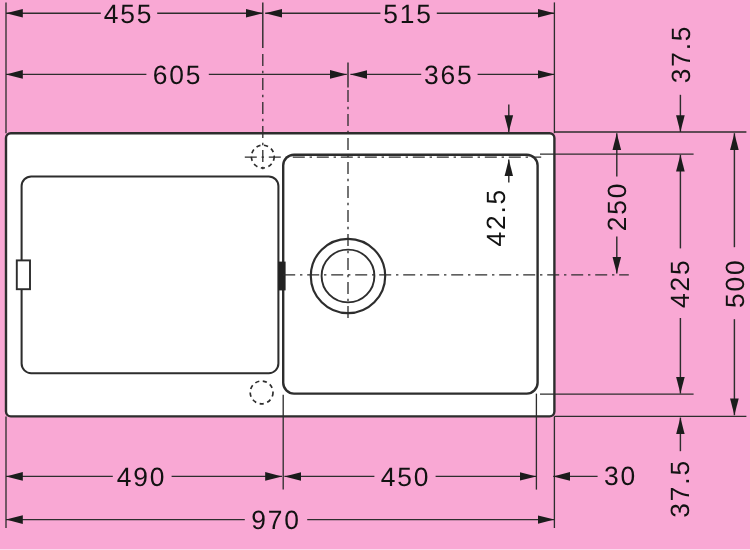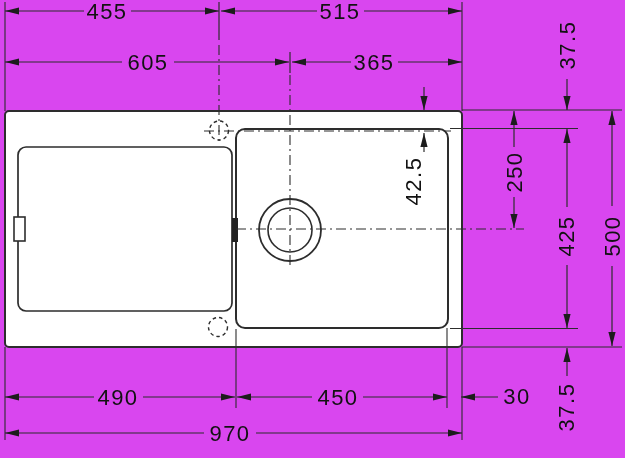--- a/index.html
+++ b/index.html
@@ -1,16 +1,16 @@
 <!DOCTYPE html>
 <html><head>
 <meta charset="utf-8">
 <style>
   html,body{margin:0;padding:0;background:#ffffff;}
-  .stage{position:relative;width:625px;height:458px;background:#d946ef;overflow:hidden;}
+  .stage{position:relative;width:625px;height:458px;background:#f9a8d4;overflow:hidden;}
   svg{display:block;}
   .outline{fill:#ffffff;stroke:#2d2d2d;}
   .thick{stroke-width:2;}
   .mid{stroke-width:1.7;}
   .dl{stroke:#2d2d2d;stroke-width:1.2;fill:none;}
   .ext{stroke:#2d2d2d;stroke-width:1.1;fill:none;}
   .cl{stroke:#2d2d2d;stroke-width:1.1;fill:none;stroke-dasharray:10 4 2 4;}
   .dashed{stroke:#2d2d2d;stroke-width:1.4;fill:none;stroke-dasharray:3.5 3;}
   .dimtext{font-family:"Liberation Sans","DejaVu Sans",sans-serif;font-size:22px;letter-spacing:1.5px;
            fill:#121212;text-anchor:middle;}

